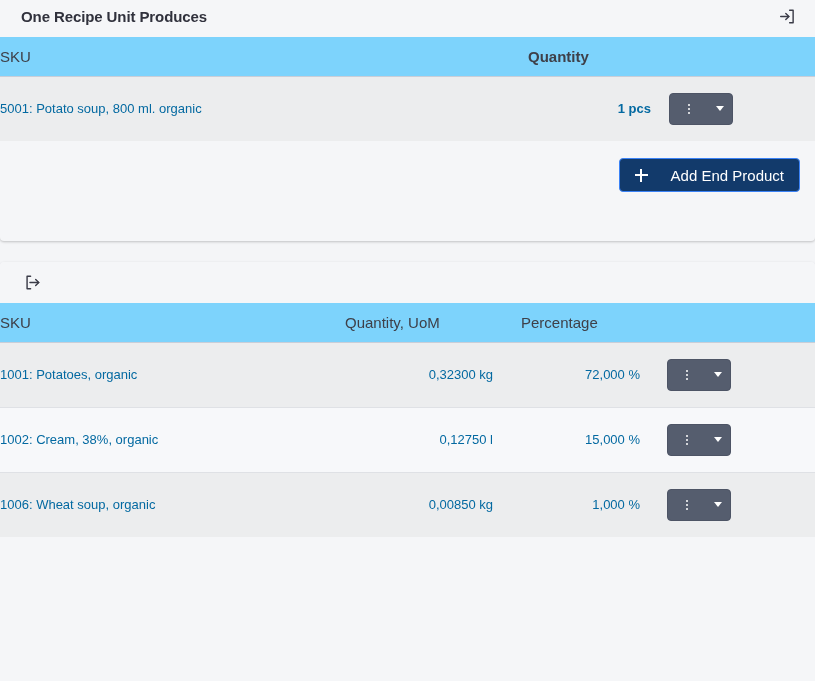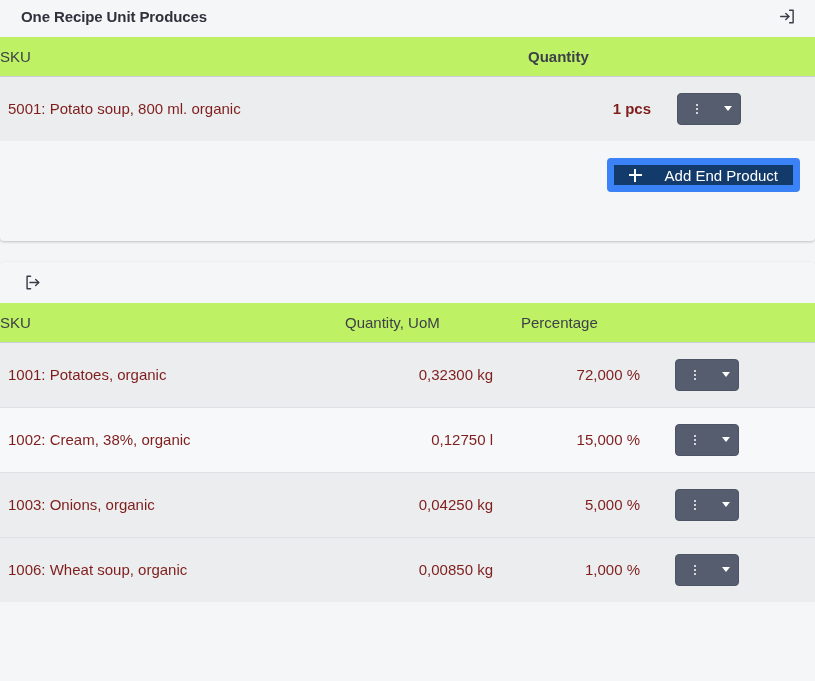--- a/index.html
+++ b/index.html
@@ -54,42 +54,42 @@
     align-items: center;
     justify-content: center;
     color: #3b3c48;
     cursor: pointer;
   }
   .header-icon svg { display: block; }
 
   
   .tbl { width: 815px; border-collapse: collapse; table-layout: fixed; }
 
-  .tbl thead tr { background: #bef264; }
+  .tbl thead tr { background: #7dd3fc; }
   .tbl thead th {
     font-size: 15px;
     font-weight: normal;
     color: #3e4049;
     text-align: left;
     padding: 0;
     height: 39px;
     vertical-align: middle;
     border-bottom: 1px solid #c9ced8;
   }
 
   .tbl tbody tr { height: 65px; }
   .tbl tbody tr.odd  { background: #ecedee; }
   .tbl tbody tr.even { background: #f7f8fa; }
   .tbl tbody tr + tr { border-top: 1px solid #dfe1e5; }
 
   .tbl tbody td {
-    font-size: 15px;
-    color: #7f1d1d;
+    font-size: 13px;
+    color: #0369a1;
     vertical-align: middle;
-    padding: 8px;
+    padding: 0;
     height: 65px;
   }
 
   .c-sku  { padding-left: 11px; text-align: left; }
   .c-num  { text-align: right; padding-right: 10px; white-space: nowrap; }
   .c-act  { padding-left: 0; padding-right: 0; }
 
   
   .p1 .w-sku { width: 505px; }
   .p1 .w-qty { width: 160px; padding-left: 23px; font-weight: bold; }
@@ -159,21 +159,21 @@
     padding-right: 15px;
     background: #f5f6f8;
   }
   .btn-primary {
     display: inline-flex;
     align-items: center;
     gap: 23px;
     height: 34px;
     padding: 0 15px;
     background: #123a6b;
-    border: 7px solid #3b82f6;
+    border: 1px solid #3b82f6;
     border-radius: 4px;
     color: #ffffff;
     font-size: 15px;
     font-family: "Liberation Sans", "DejaVu Sans", sans-serif;
     cursor: pointer;
     line-height: 1;
   }
   .btn-plus {
     position: relative;
     width: 13px; height: 13px;
@@ -303,39 +303,20 @@
                     <i></i>
                   </span>
               </div>
               <div class="split-caret">
                 <span class="caret-dn"></span>
               </div>
             </div>
           </td>
         </tr>
 
-        <tr class="odd">
-          <td class="w-sku c-sku">1003: Onions, organic</td>
-          <td class="w-qty c-num">0,04250 kg</td>
-          <td class="w-pct c-num">5,000 %</td>
-          <td class="w-act c-act">
-            <div class="split-btn">
-              <div class="split-main">
-                <span class="kebab">
-                    <i></i>
-                    <i></i>
-                    <i></i>
-                  </span>
-              </div>
-              <div class="split-caret">
-                <span class="caret-dn"></span>
-              </div>
-            </div>
-          </td>
-        </tr>
 
 
         <tr class="odd">
           <td class="w-sku c-sku">1006: Wheat soup, organic</td>
           <td class="w-qty c-num">0,00850 kg</td>
           <td class="w-pct c-num">1,000 %</td>
           <td class="w-act c-act">
             <div class="split-btn">
               <div class="split-main">
                 <span class="kebab">

